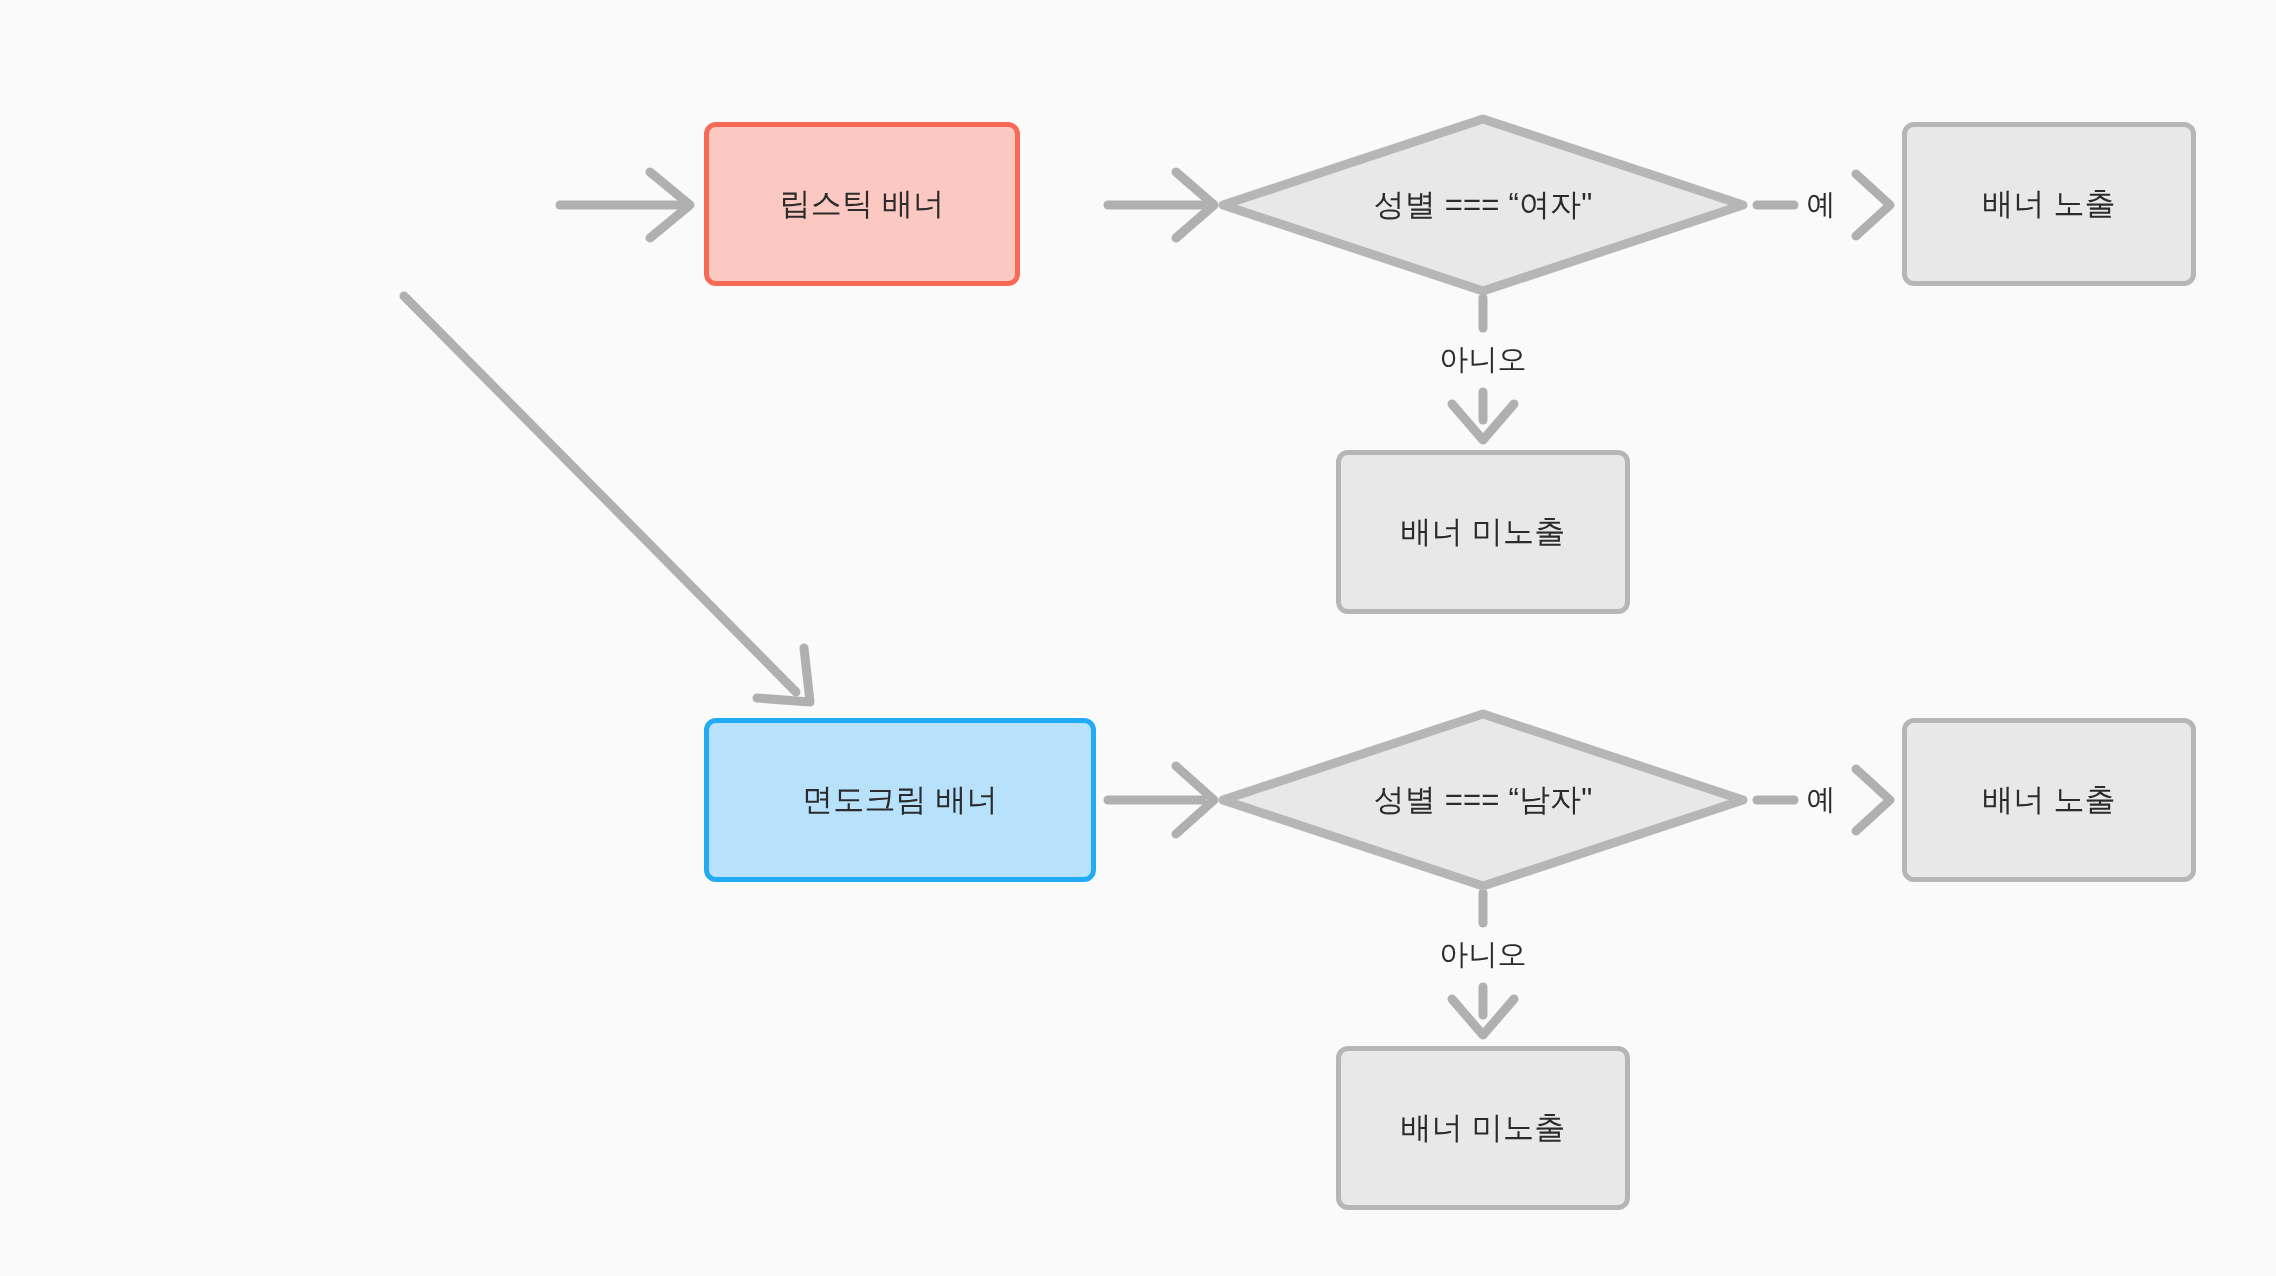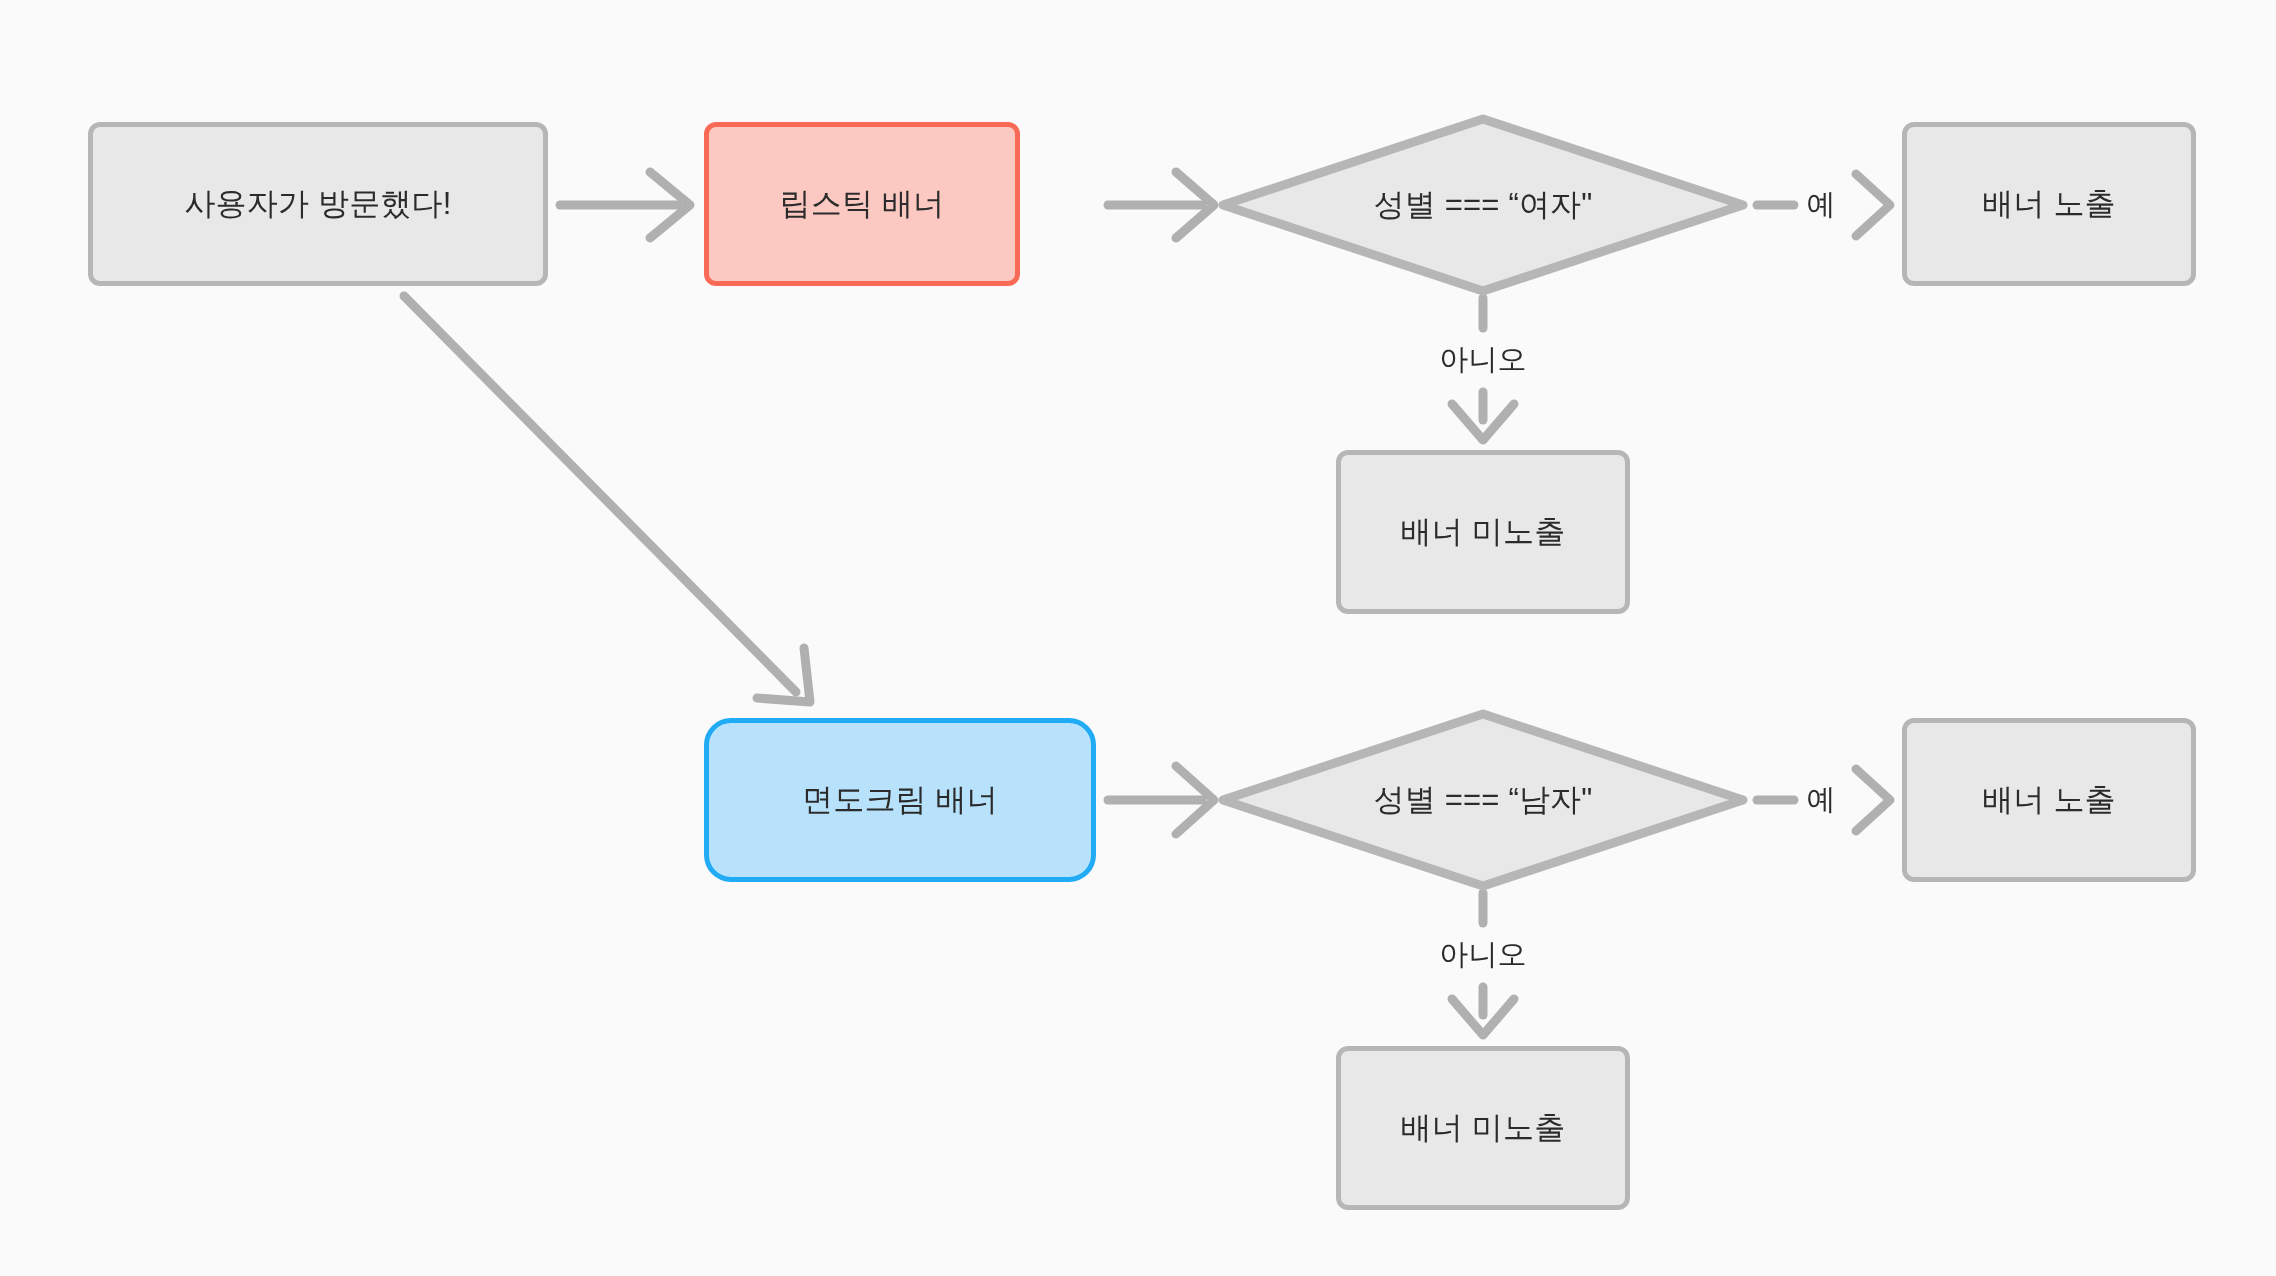--- a/index.html
+++ b/index.html
@@ -128,23 +128,20 @@
 
       <g>
         <line x1="1483" y1="893" x2="1483" y2="923"></line>
         <line x1="1483" y1="987" x2="1483" y2="1015"></line>
         <polyline points="1452,999 1483,1035 1514,999" fill="none"></polyline>
       </g>
 
     </g>
   </svg>
 
-  <div class="node process" style="left:88px; top:122px; width:460px; height:164px;">
-    <span>사용자가 방문했다!</span>
-  </div>
 
   <div class="node highlight-pink" style="left:704px; top:122px; width:316px; height:164px;">
     <span>립스틱 배너</span>
   </div>
 
   <div class="decision" style="left:1216px; top:112px; width:534px; height:186px;">
     <svg width="534" height="186" viewBox="0 0 534 186">
       <path d="M 267 7 L 527 93 L 267 179 L 7 93 Z" fill="#e8e8e8" stroke="#b6b6b6" stroke-width="9" stroke-linejoin="round"></path>
     </svg>
     <span class="dec-label">성별 === “여자"</span>
@@ -155,21 +152,21 @@
   <div class="node process" style="left:1902px; top:122px; width:294px; height:164px;">
     <span>배너 노출</span>
   </div>
 
   <span class="edge-label" style="left:1483px; top:360px;">아니오</span>
 
   <div class="node process" style="left:1336px; top:450px; width:294px; height:164px;">
     <span>배너 미노출</span>
   </div>
 
-  <div class="node highlight-blue" style="left:704px; top:718px; width:392px; height:164px;border-radius:27px;">
+  <div class="node highlight-blue" style="left:704px; top:718px; width:392px; height:164px;">
     <span>면도크림 배너</span>
   </div>
 
   <div class="decision" style="left:1216px; top:707px; width:534px; height:186px;">
     <svg width="534" height="186" viewBox="0 0 534 186">
       <path d="M 267 7 L 527 93 L 267 179 L 7 93 Z" fill="#e8e8e8" stroke="#b6b6b6" stroke-width="9" stroke-linejoin="round"></path>
     </svg>
     <span class="dec-label">성별 === “남자"</span>
   </div>
 

